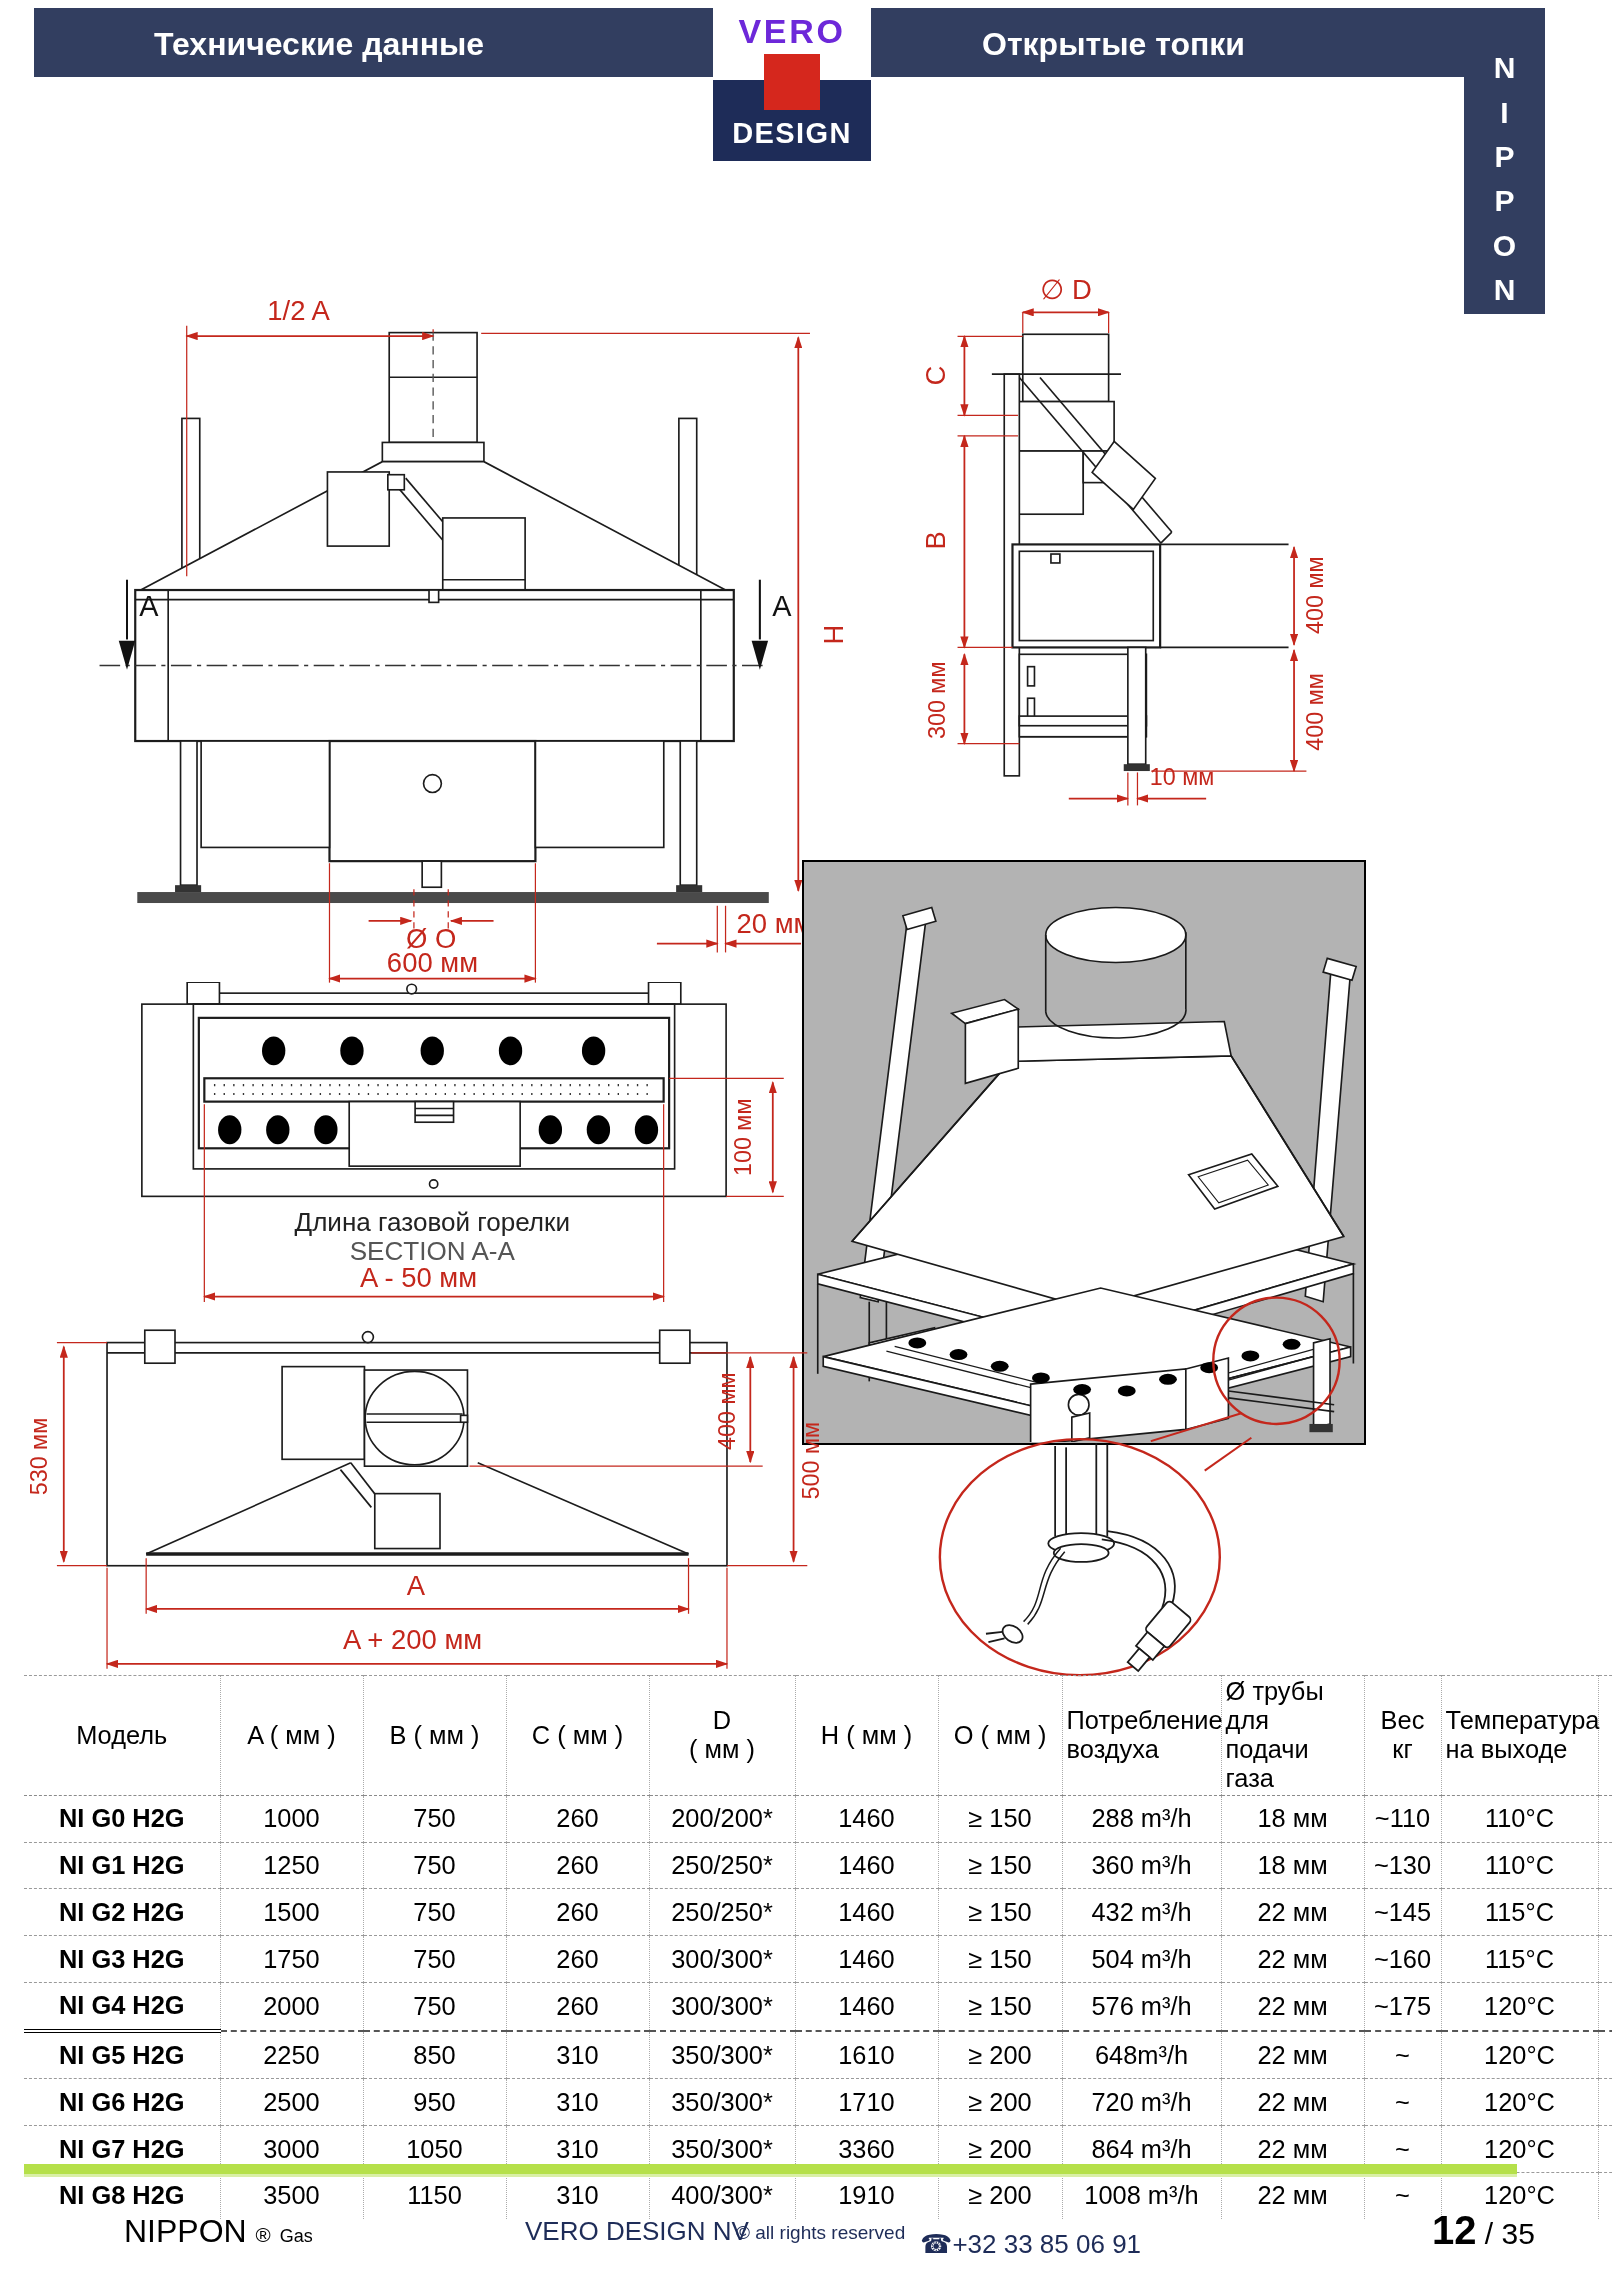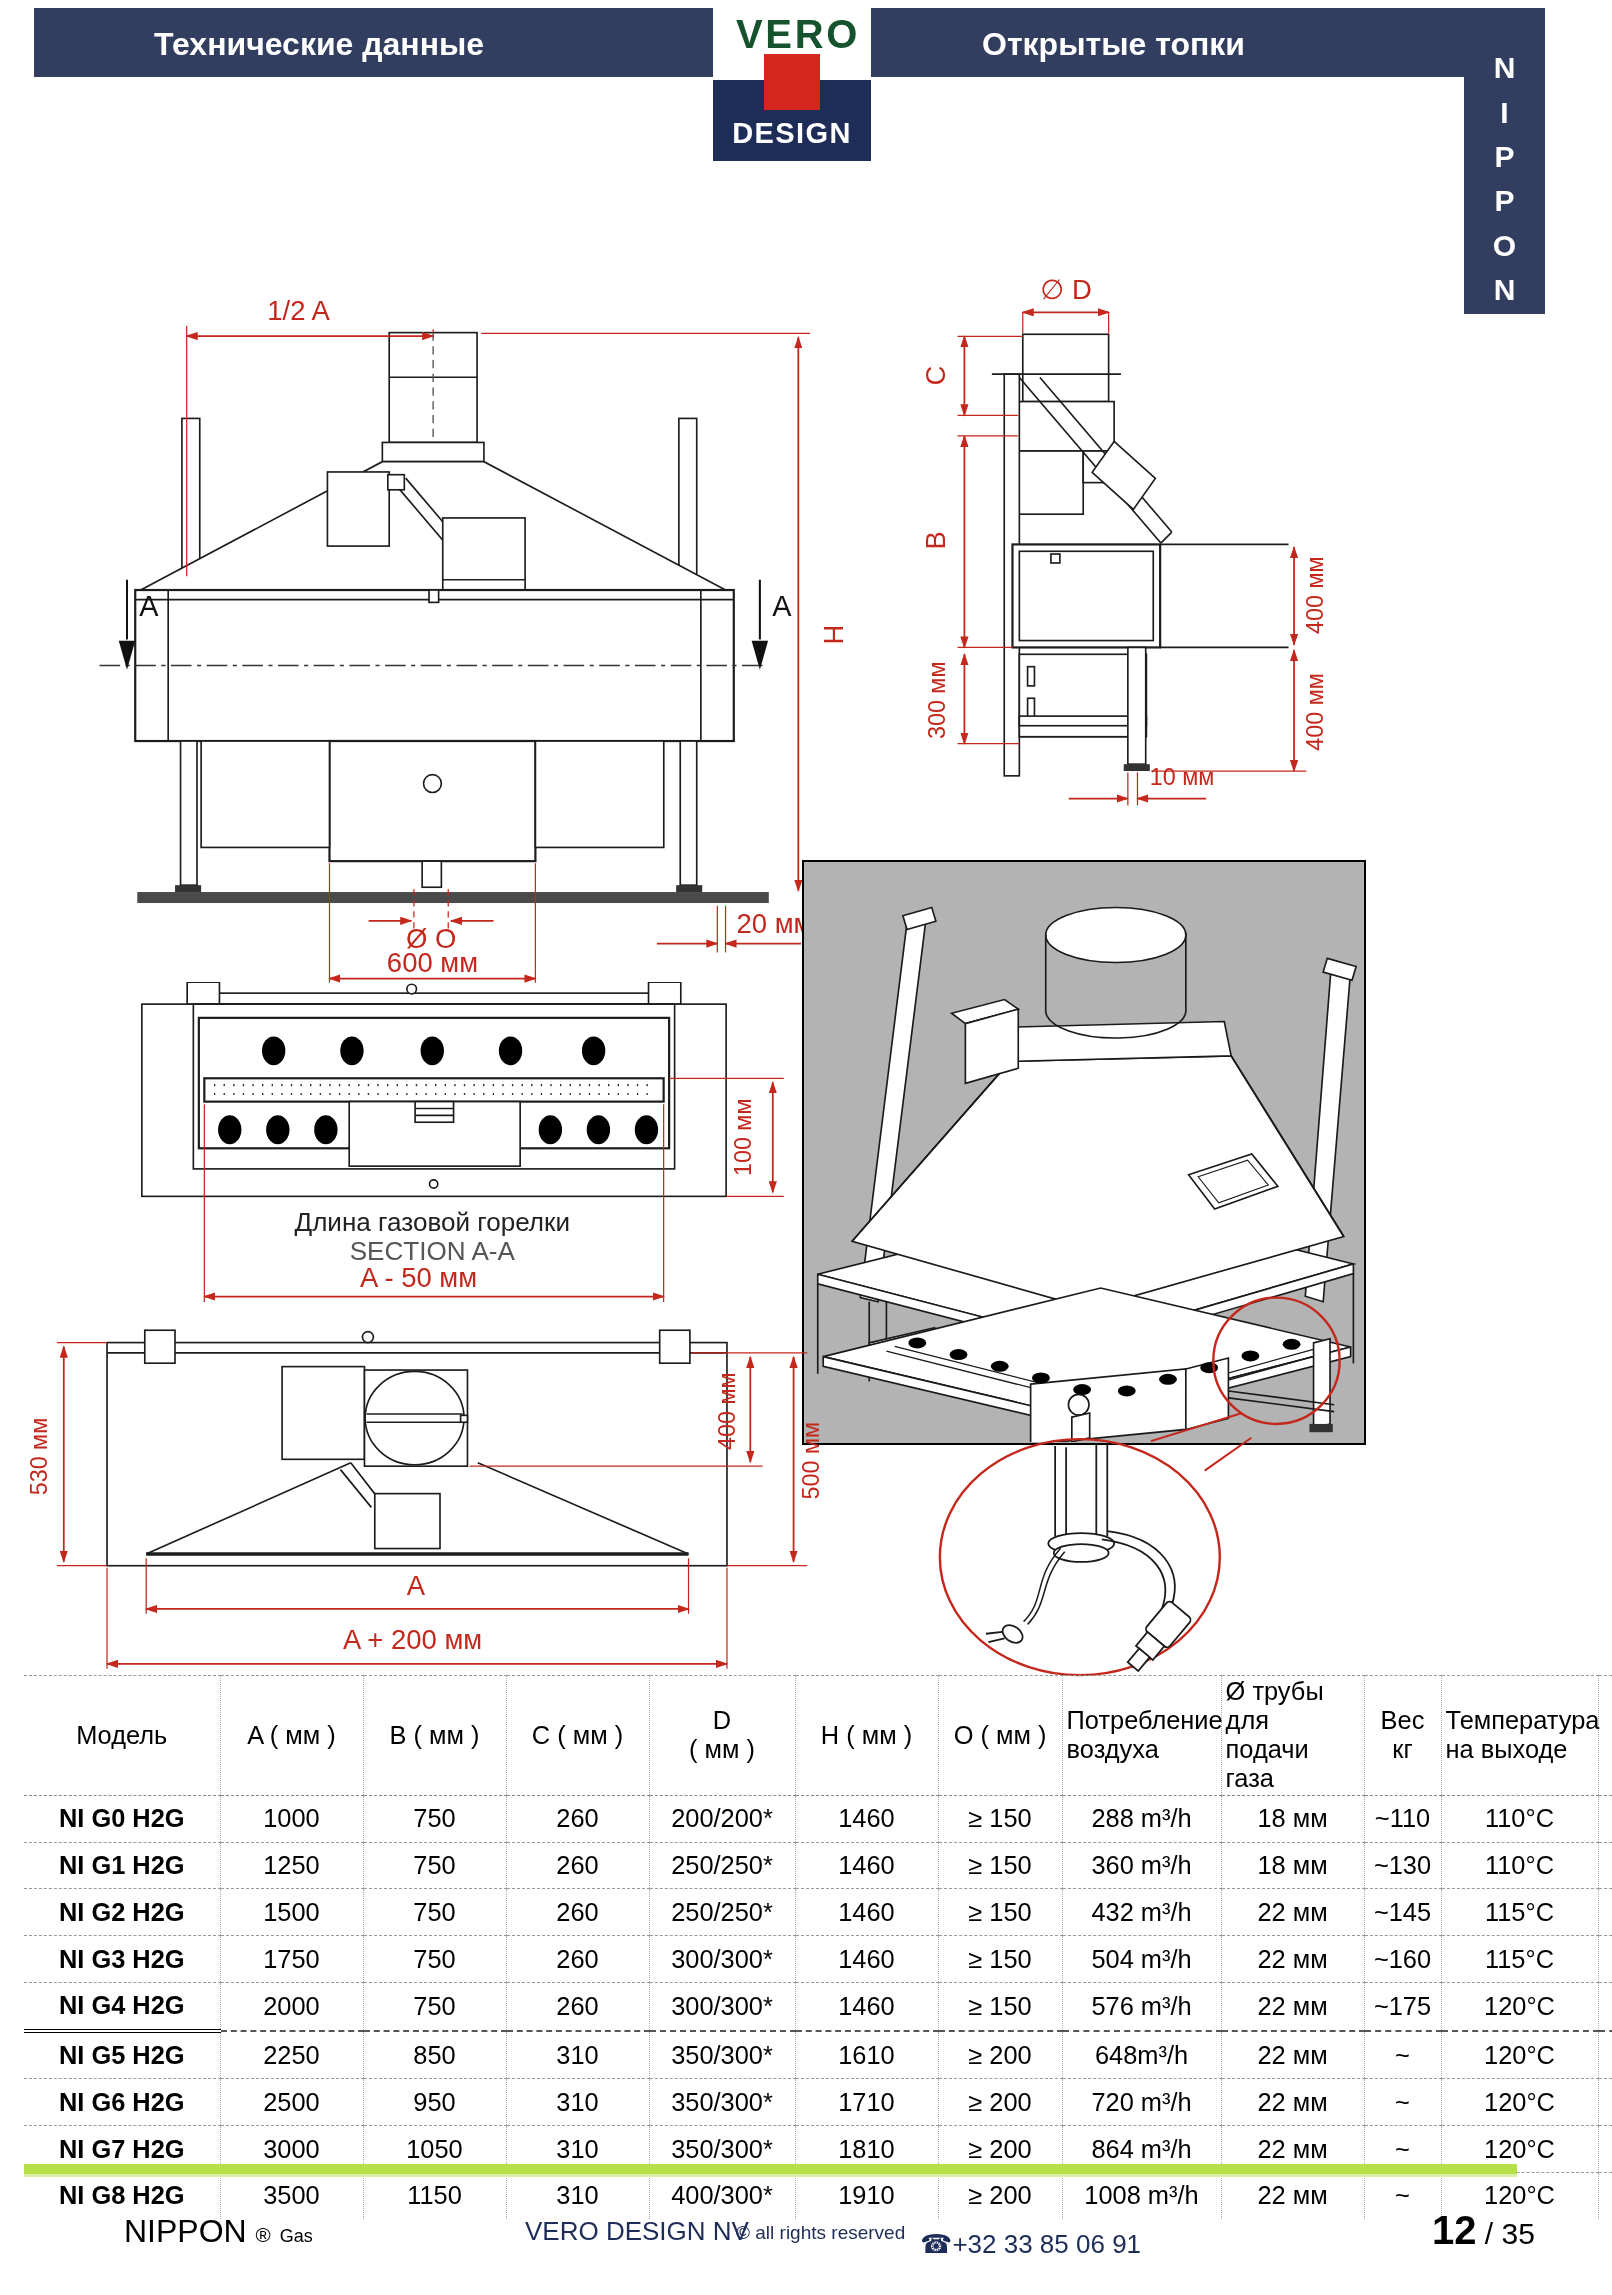--- a/index.html
+++ b/index.html
@@ -8,22 +8,22 @@
   .abs{position:absolute;}
   
   .header-bar{left:34px;top:8.2px;width:1511px;height:69px;background:#323e60;}
   .bar-title{color:#fff;font-size:32px;font-weight:bold;top:26px;white-space:nowrap;}
   .nippon-tab{left:1464px;top:8.2px;width:81px;height:306px;background:#323e60;
               display:flex;flex-direction:column;align-items:center;padding-top:38px;box-sizing:border-box;}
   .nippon-tab span{color:#fff;font-size:30px;font-weight:bold;line-height:1.48;letter-spacing:0;}
   .logo{left:713px;top:0;width:158px;height:161px;}
   .logo-top{position:absolute;left:0;top:0;width:100%;height:80px;background:#fff;}
   .logo-bottom{position:absolute;left:0;top:80px;width:100%;height:81px;background:#1e2c58;}
-  .logo-vero{position:absolute;left:0;top:12.4px;width:100%;text-align:center;color:#14532d;
-             font-size:40px;font-weight:800;letter-spacing:2.7px;padding-left:6px;}
+  .logo-vero{position:absolute;left:0;top:12.4px;width:100%;text-align:center;color:#6d28d9;
+             font-size:34px;font-weight:800;letter-spacing:2.7px;}
   .logo-red{position:absolute;left:51px;top:54px;width:56px;height:56px;background:#d5271d;}
   .logo-design{position:absolute;left:0;top:117px;width:100%;text-align:center;color:#fff;
                font-size:29px;font-weight:800;letter-spacing:1.4px;}
   .page-title{left:110px;top:199px;font-size:47px;font-weight:bold;color:#000;}
   
   svg text{font-family:"Liberation Sans",sans-serif;}
   .ln{stroke:#1c1c1c;stroke-width:2.4;fill:none;}
   .lnw{stroke:#1c1c1c;stroke-width:2.4;fill:#fff;}
   .lnt{stroke:#1c1c1c;stroke-width:3.2;fill:#fff;}
   .dim{stroke:#c4271c;stroke-width:2.6;fill:none;}
@@ -535,21 +535,21 @@
           <td>~</td>
           <td>120°C</td>
           <td>8.5 – 22.0</td>
         </tr>
         <tr>
           <td class="model">NI G7 H2G</td>
           <td>3000</td>
           <td>1050</td>
           <td>310</td>
           <td>350/300*</td>
-          <td>1810</td>
+          <td>3360</td>
           <td>≥ 200</td>
           <td>864 m³/h</td>
           <td>22 мм</td>
           <td>~</td>
           <td>120°C</td>
           <td>8.5 – 22.0</td>
         </tr>
         <tr>
           <td class="model">NI G8 H2G</td>
           <td>3500</td>

